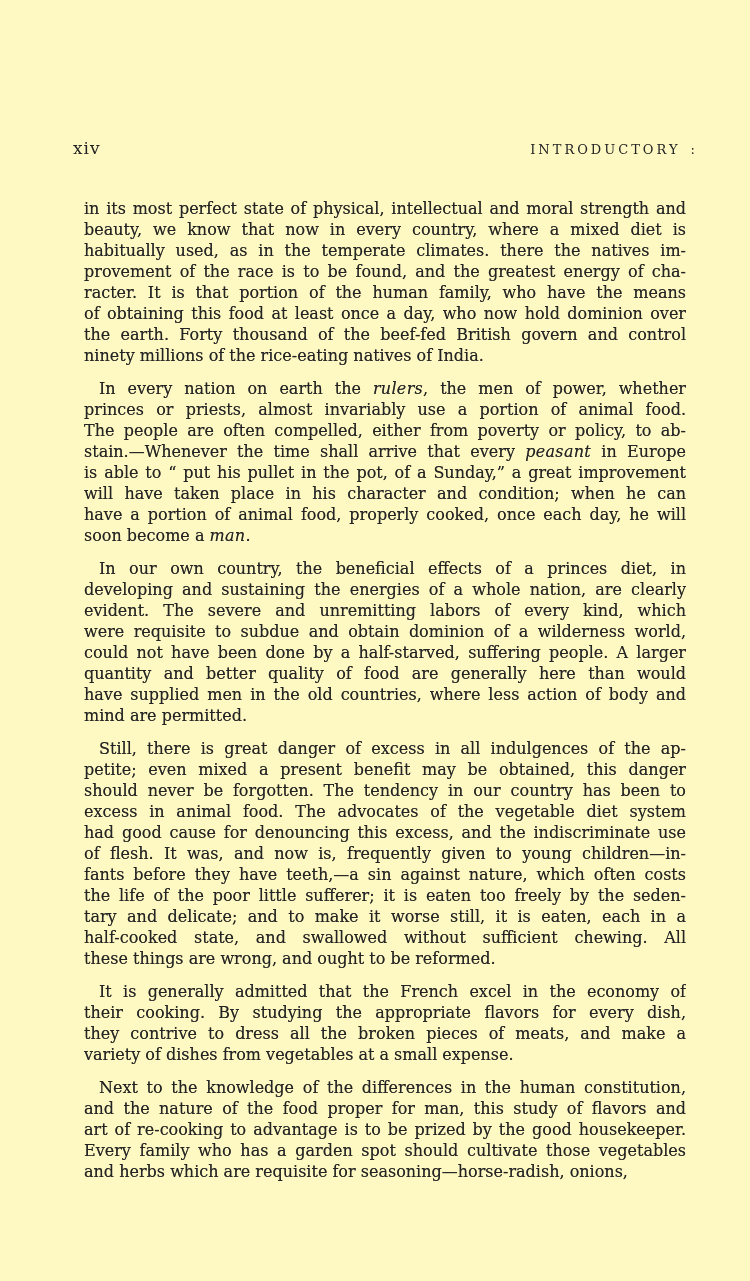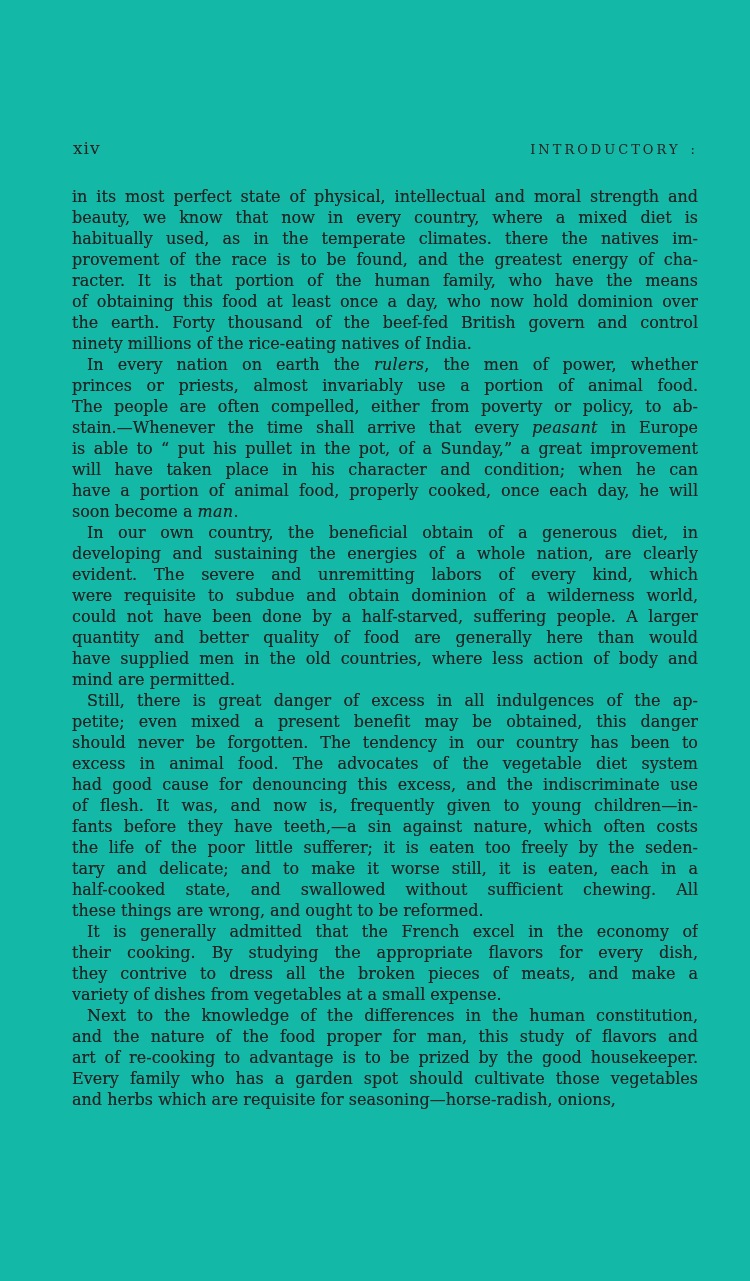--- a/index.html
+++ b/index.html
@@ -4,21 +4,21 @@
 <style>
   html, body {
     margin: 0;
     padding: 0;
     background: #ffffff;
   }
   .page {
     position: relative;
     width: 750px;
     height: 1281px;
-    background: #14b8a6;
+    background: #fef9c3;
     color: #242424;
     font-family: "DejaVu Serif", "Liberation Serif", serif;
     overflow: hidden;
   }
   .page-number {
     position: absolute;
     left: 73px;
     top: 138px;
     font-size: 17px;
     letter-spacing: 1px;
@@ -35,21 +35,21 @@
   }
   .body-text {
     position: absolute;
     left: 72px;
     top: 186px;
     width: 626px;
     font-size: 16px;
     line-height: 21px;
     text-shadow: 0 0 0.5px rgba(30,30,30,0.55);
   }
-  .para { margin: 0; }
+  .para { margin: 12px; }
   .para.indent .line:first-child { text-indent: 15px; }
   .line {
     height: 21px;
     overflow: hidden;
     text-align: justify;
     text-align-last: justify;
     white-space: normal;
   }
   .line.lastline {
     text-align-last: left;
@@ -80,21 +80,21 @@
         <div class="line">In every nation on earth the <i>rulers</i>, the men of power, whether</div>
         <div class="line">princes or priests, almost invariably use a portion of animal food.</div>
         <div class="line">The people are often compelled, either from poverty or policy, to ab-</div>
         <div class="line">stain.—Whenever the time shall arrive that every <i>peasant</i> in Europe</div>
         <div class="line">is able to “ put his pullet in the pot, of a Sunday,” a great improvement</div>
         <div class="line">will have taken place in his character and condition; when he can</div>
         <div class="line">have a portion of animal food, properly cooked, once each day, he will</div>
         <div class="line lastline">soon become a <i>man</i>.</div>
       </div>
       <div class="para indent">
-        <div class="line">In our own country, the beneficial obtain of a generous diet, in</div>
+        <div class="line">In our own country, the beneficial effects of a princes diet, in</div>
         <div class="line">developing and sustaining the energies of a whole nation, are clearly</div>
         <div class="line">evident.  The severe and unremitting labors of every kind, which</div>
         <div class="line">were requisite to subdue and obtain dominion of a wilderness world,</div>
         <div class="line">could not have been done by a half-starved, suffering people.  A larger</div>
         <div class="line">quantity and better quality of food are generally here than would</div>
         <div class="line">have supplied men in the old countries, where less action of body and</div>
         <div class="line lastline">mind are permitted.</div>
       </div>
       <div class="para indent">
         <div class="line">Still, there is great danger of excess in all indulgences of the ap-</div>

